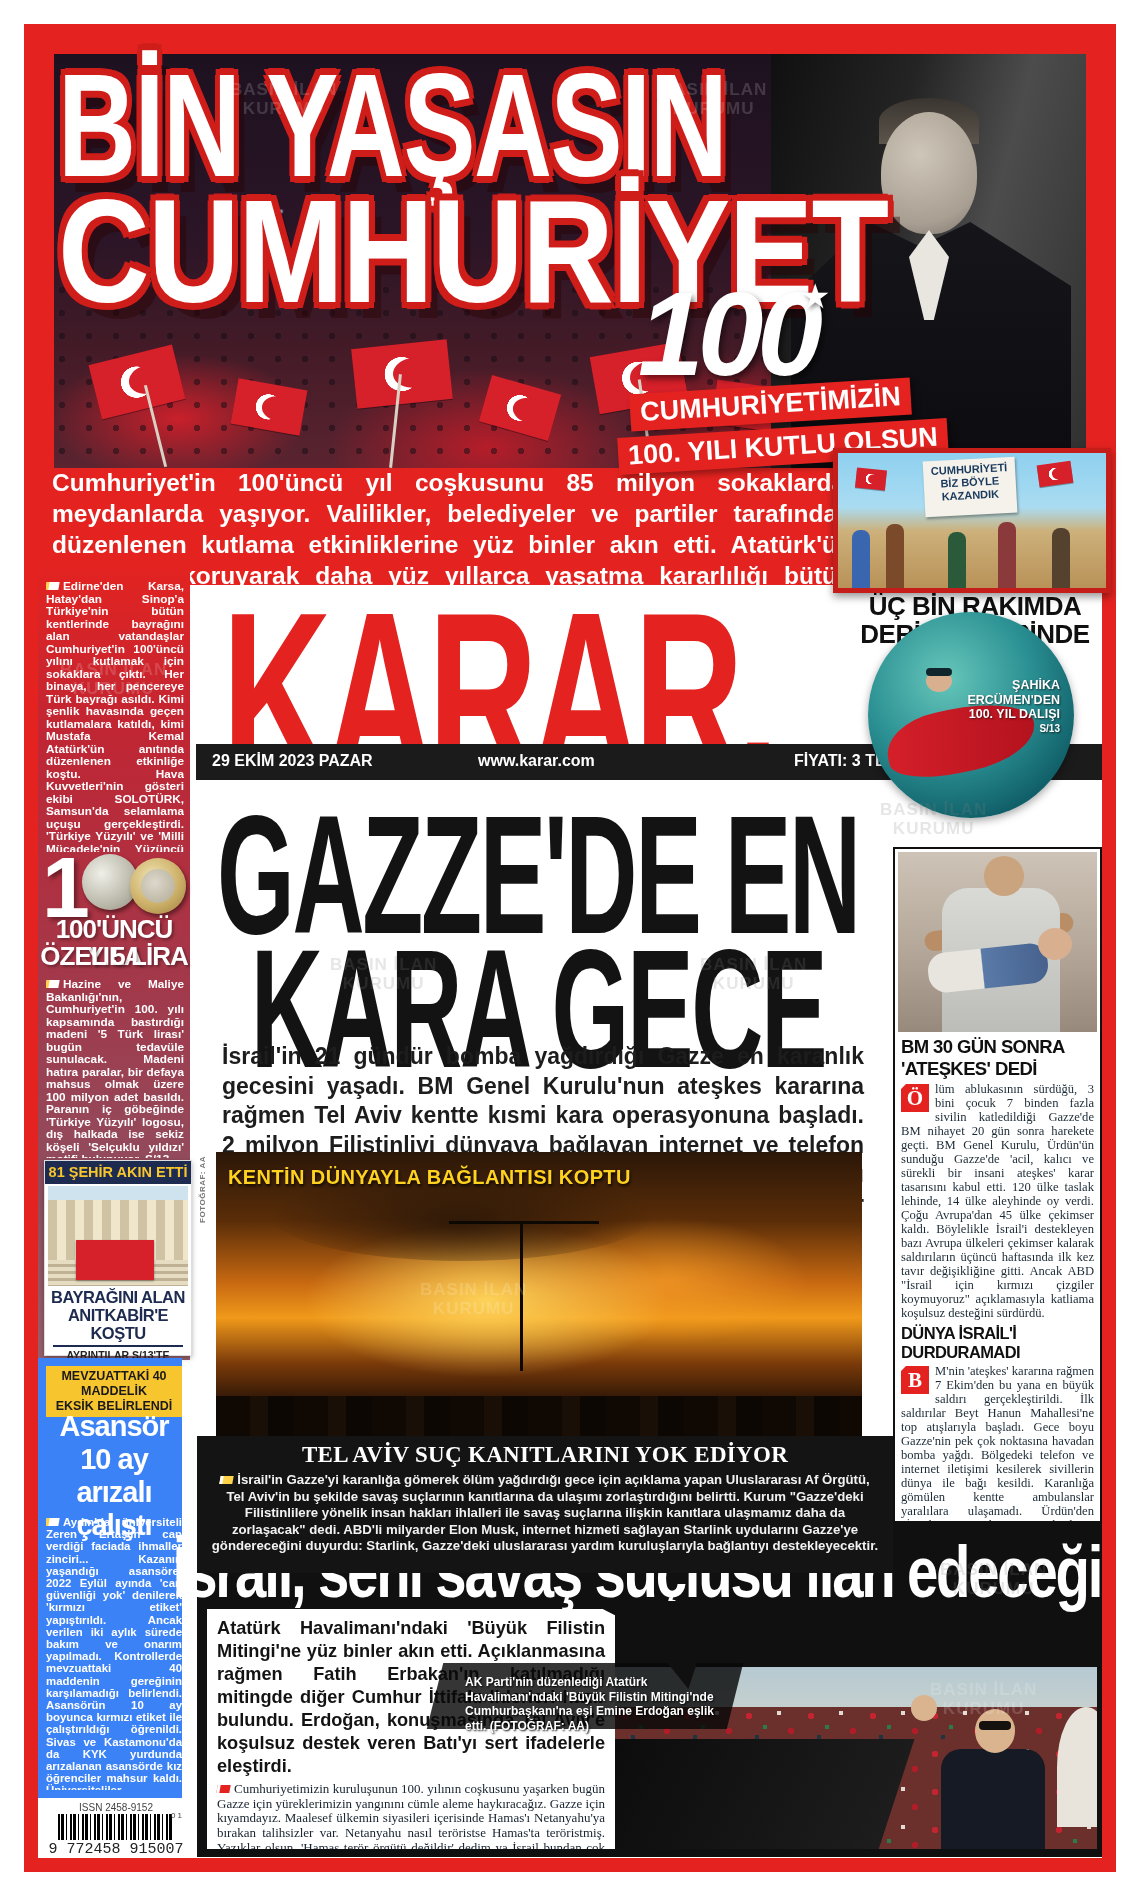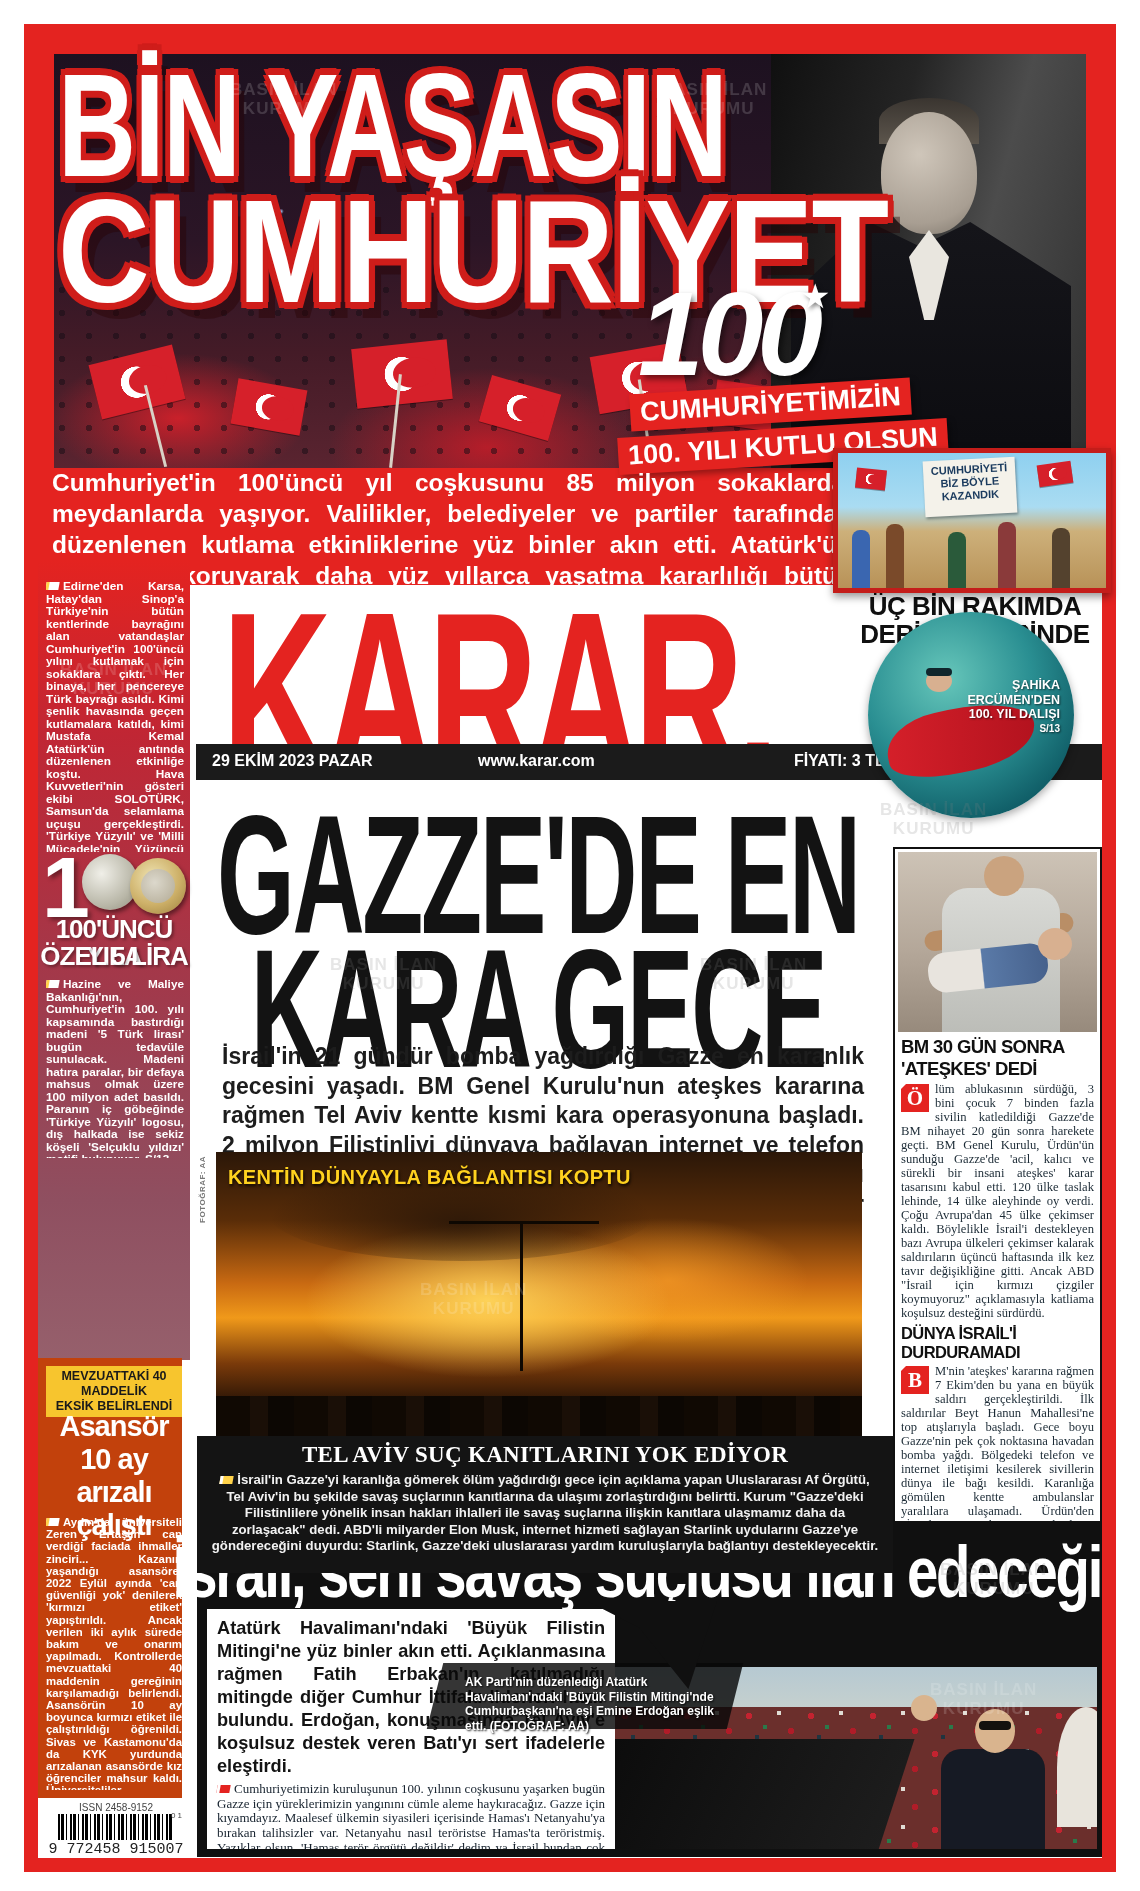--- a/index.html
+++ b/index.html
@@ -59,21 +59,21 @@
   .anit-kicker{background:#1d2b50;color:#f7c52e;font-weight:700;font-size:14.5px;text-align:center;line-height:23px;height:23px;}
   .anit-photo{position:relative;height:100px;margin:2px 3px;
     background:linear-gradient(180deg,#cfe3ee 0%,#cfe3ee 14%,transparent 14%),
       repeating-linear-gradient(90deg,#cfc3a4 0 9px,#efe6cc 9px 18px);
     background-color:#d9cfb4;}
   .anit-steps{position:absolute;left:0;bottom:0;width:100%;height:26px;
     background:repeating-linear-gradient(180deg,#e6dcc2 0 4px,#bfb294 4px 7px);}
   .anit-flag{position:absolute;left:28px;bottom:6px;width:78px;height:40px;background:#d6202a;box-shadow:0 1px 2px rgba(0,0,0,.4);}
   .anit-title{color:#1d2b50;font-weight:700;font-size:16.5px;line-height:18px;text-align:center;letter-spacing:-.5px;}
   .anit-note{color:#222;font-weight:700;font-size:10.5px;text-align:center;border-top:2px solid #1d2b50;margin:3px 8px 0;padding-top:2px;}
-  .lift-box{position:absolute;left:38px;top:1358px;width:144px;height:440px;background:#c2410c;}
+  .lift-box{position:absolute;left:38px;top:1358px;width:144px;height:440px;background:#3b82f6;}
   .lift-kicker{position:absolute;left:8px;top:8px;width:136px;background:#f7c52e;color:#1a1a1a;
     font-weight:700;font-size:12.5px;line-height:15px;text-align:center;padding:3px 0;}
   .lift-title{position:absolute;left:4px;top:52px;width:144px;color:#fff;font-weight:700;font-size:29px;line-height:33px;text-align:center;letter-spacing:-1px;}
   .barcode-wrap{position:absolute;left:48px;top:1802px;width:136px;text-align:center;color:#444;}
   .bars{height:26px;margin:1px 10px;background:repeating-linear-gradient(90deg,#000 0 2px,#fff 2px 3px,#000 3px 6px,#fff 6px 8px,#000 8px 9px,#fff 9px 12px);}
   
   .karar-logo{color:#e42320;font-weight:700;letter-spacing:-8px;white-space:nowrap;}
   .blackbar{position:absolute;left:196px;top:744px;width:906px;height:36px;background:#1b1b1b;}
   .bar-txt{position:absolute;top:8px;color:#fff;font-weight:700;font-size:16px;white-space:nowrap;}
   .dive-head{color:#101010;font-weight:700;font-size:26px;line-height:28px;text-align:center;letter-spacing:-.5px;}
@@ -220,20 +220,30 @@
   <p class="abs story" style="left:46px;top:580px;width:138px;height:272px;overflow:hidden;margin:0;"><span class="bul onred"></span><span>Edirne'den Karsa, Hatay'dan Sinop'a Türkiye'nin bütün kentlerinde bayrağını alan vatandaşlar Cumhuriyet'in 100'üncü yılını kutlamak için sokaklara çıktı. Her binaya, her pencereye Türk bayrağı asıldı. Kimi şenlik havasında geçen kutlamalara katıldı, kimi Mustafa Kemal Atatürk'ün anıtında düzenlenen etkinliğe koştu. Hava Kuvvetleri'nin gösteri ekibi SOLOTÜRK, Samsun'da selamlama uçuşu gerçekleştirdi. 'Türkiye Yüzyılı' ve 'Milli Mücadele'nin Yüzüncü Yılı' yazılı görselle kaplanan YHT, Ankara Garı'ndan, 409 yolcusuyla İstanbul'a yola çıktı. S/13</span></p>
 
   <div class="abs" style="left:42px;top:852px;color:#fff;font-weight:700;font-size:86px;line-height:70px;text-shadow:3px 3px 4px rgba(0,0,0,.4);">1</div>
   <div class="coin" style="left:82px;top:854px;width:56px;height:56px;background:radial-gradient(circle at 35% 35%,#f0efe8,#b9b7a8 62%,#8e8c7c);box-shadow:2px 3px 4px rgba(0,0,0,.45);"></div>
   <div class="coin" style="left:130px;top:858px;width:56px;height:56px;background:radial-gradient(circle at 40% 35%,#efe3b2,#cdb068 55%,#9a7d3c);box-shadow:2px 3px 4px rgba(0,0,0,.45);"></div>
   <div class="coin" style="left:141px;top:869px;width:34px;height:34px;background:radial-gradient(circle at 40% 40%,#dcd8cc,#b2aa94);"></div>
   <div class="abs coin-title" style="left:40px;top:916px;width:148px;">100'ÜNCÜ YILA</div>
   <div class="abs coin-title" style="left:40px;top:943px;width:148px;">ÖZEL 5 LİRA</div>
   <p class="abs story" style="left:46px;top:978px;width:138px;height:180px;overflow:hidden;margin:0;"><span class="bul onred"></span><span>Hazine ve Maliye Bakanlığı'nın, Cumhuriyet'in 100. yılı kapsamında bastırdığı madeni '5 Türk lirası' bugün tedavüle sunulacak. Madeni hatıra paralar, bir defaya mahsus olmak üzere 100 milyon adet basıldı. Paranın iç göbeğinde 'Türkiye Yüzyılı' logosu, dış halkada ise sekiz köşeli 'Selçuklu yıldızı' motifi bulunuyor. S/13</span></p>
 
+  <div class="anit-box">
+    <div class="anit-kicker">81 ŞEHİR AKIN ETTİ</div>
+    <div class="anit-photo">
+      <div class="anit-steps"></div>
+      <div class="anit-flag"><span class="cres" style="left:18%;top:14%;width:46%;height:70%;"></span></div>
+    </div>
+    <div class="anit-title">BAYRAĞINI ALAN</div>
+    <div class="anit-title">ANITKABİR'E KOŞTU</div>
+    <div class="anit-note">AYRINTILAR S/13'TE</div>
+  </div>
 
   <div class="lift-box">
     <div class="lift-kicker">
       <div>MEVZUATTAKİ 40 MADDELİK</div>
       <div>EKSİK BELİRLENDİ</div>
     </div>
     <div class="lift-title">Asansör 10 ay arızalı çalıştı</div>
     <p class="story" style="position:absolute;left:8px;top:158px;width:136px;height:274px;overflow:hidden;margin:0;font-size:11.4px;line-height:12.2px;"><span class="bul onred"></span><span>Aydın'da üniversiteli Zeren Ertaş'ın can verdiği faciada ihmaller zinciri... Kazanın yaşandığı asansöre, 2022 Eylül ayında 'can güvenliği yok' denilerek 'kırmızı etiket' yapıştırıldı. Ancak verilen iki aylık sürede bakım ve onarım yapılmadı. Kontrollerde mevzuattaki 40 maddenin gereğinin karşılamadığı belirlendi. Asansörün 10 ay boyunca kırmızı etiket ile çalıştırıldığı öğrenildi. Sivas ve Kastamonu'da da KYK yurdunda arızalanan asansörde kız öğrenciler mahsur kaldı. Üniversiteliler yaşananlara "Birkaç kişinin daha mı ölmesi gerekiyor bir şeylerin olması için?" diyerek tepki gösterdi. S/12</span></p>
   </div>
 

